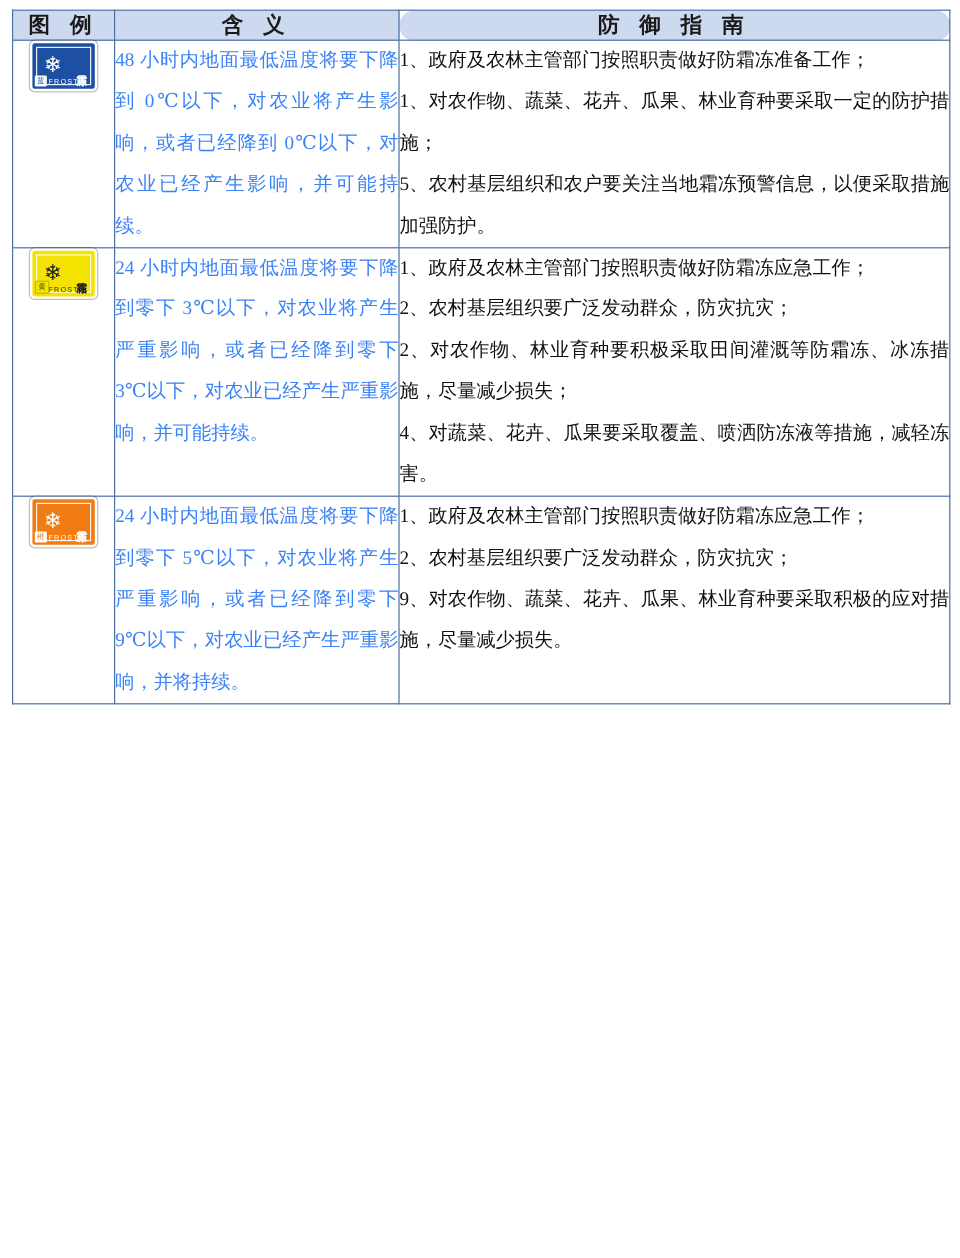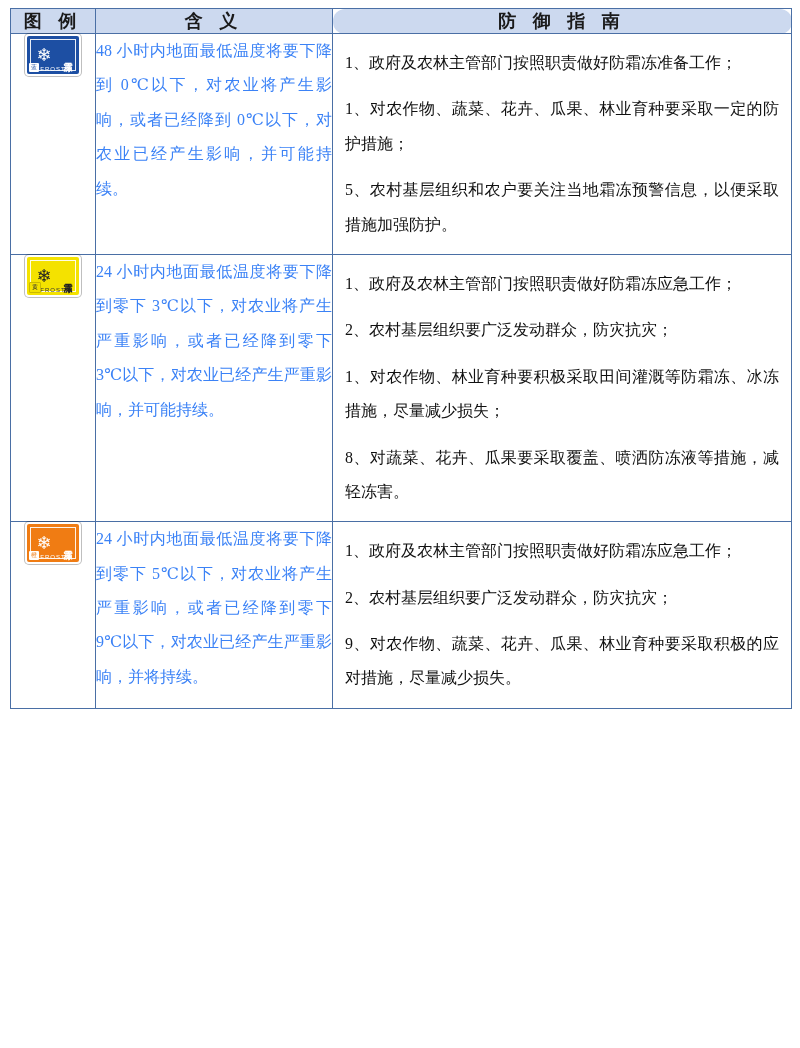--- a/index.html
+++ b/index.html
@@ -61,21 +61,21 @@
     text-align: justify;
   }
   td.guide-cell {
     padding: 16px 14px 16px 14px;
     font-size: 16px;
     line-height: 2.15;
     color: #111;
     text-align: justify;
   }
   .guide-line {
-    margin: 12px;
+    margin: 0;
   }
 
   
   .sign {
     width: 56px;
     height: 42px;
     border-radius: 4px;
     position: relative;
     display: inline-block;
     box-sizing: border-box;
@@ -202,22 +202,22 @@
               <span class="cn-label">霜冻</span>
             </span>
             <span class="sign-foot">FROST</span>
             <span class="sign-tab">黄</span>
           </span>
         </td>
         <td class="text-cell">24 小时内地面最低温度将要下降到零下 3℃以下，对农业将产生严重影响，或者已经降到零下 3℃以下，对农业已经产生严重影响，并可能持续。</td>
         <td class="guide-cell">
           <p class="guide-line">1、政府及农林主管部门按照职责做好防霜冻应急工作；</p>
           <p class="guide-line">2、农村基层组织要广泛发动群众，防灾抗灾；</p>
-          <p class="guide-line">1、对农作物、林业育种要积极采取田间灌溉等防霜冻、冰冻措施，尽量减少损失；</p>
-          <p class="guide-line">8、对蔬菜、花卉、瓜果要采取覆盖、喷洒防冻液等措施，减轻冻害。</p>
+          <p class="guide-line">2、对农作物、林业育种要积极采取田间灌溉等防霜冻、冰冻措施，尽量减少损失；</p>
+          <p class="guide-line">4、对蔬菜、花卉、瓜果要采取覆盖、喷洒防冻液等措施，减轻冻害。</p>
         </td>
       </tr>
 
       <tr>
         <td class="icon-cell">
           <span class="sign orange">
             <span class="sign-inner">
               <span class="glyph">
                   <span class="flake">❄</span>
                 </span>

